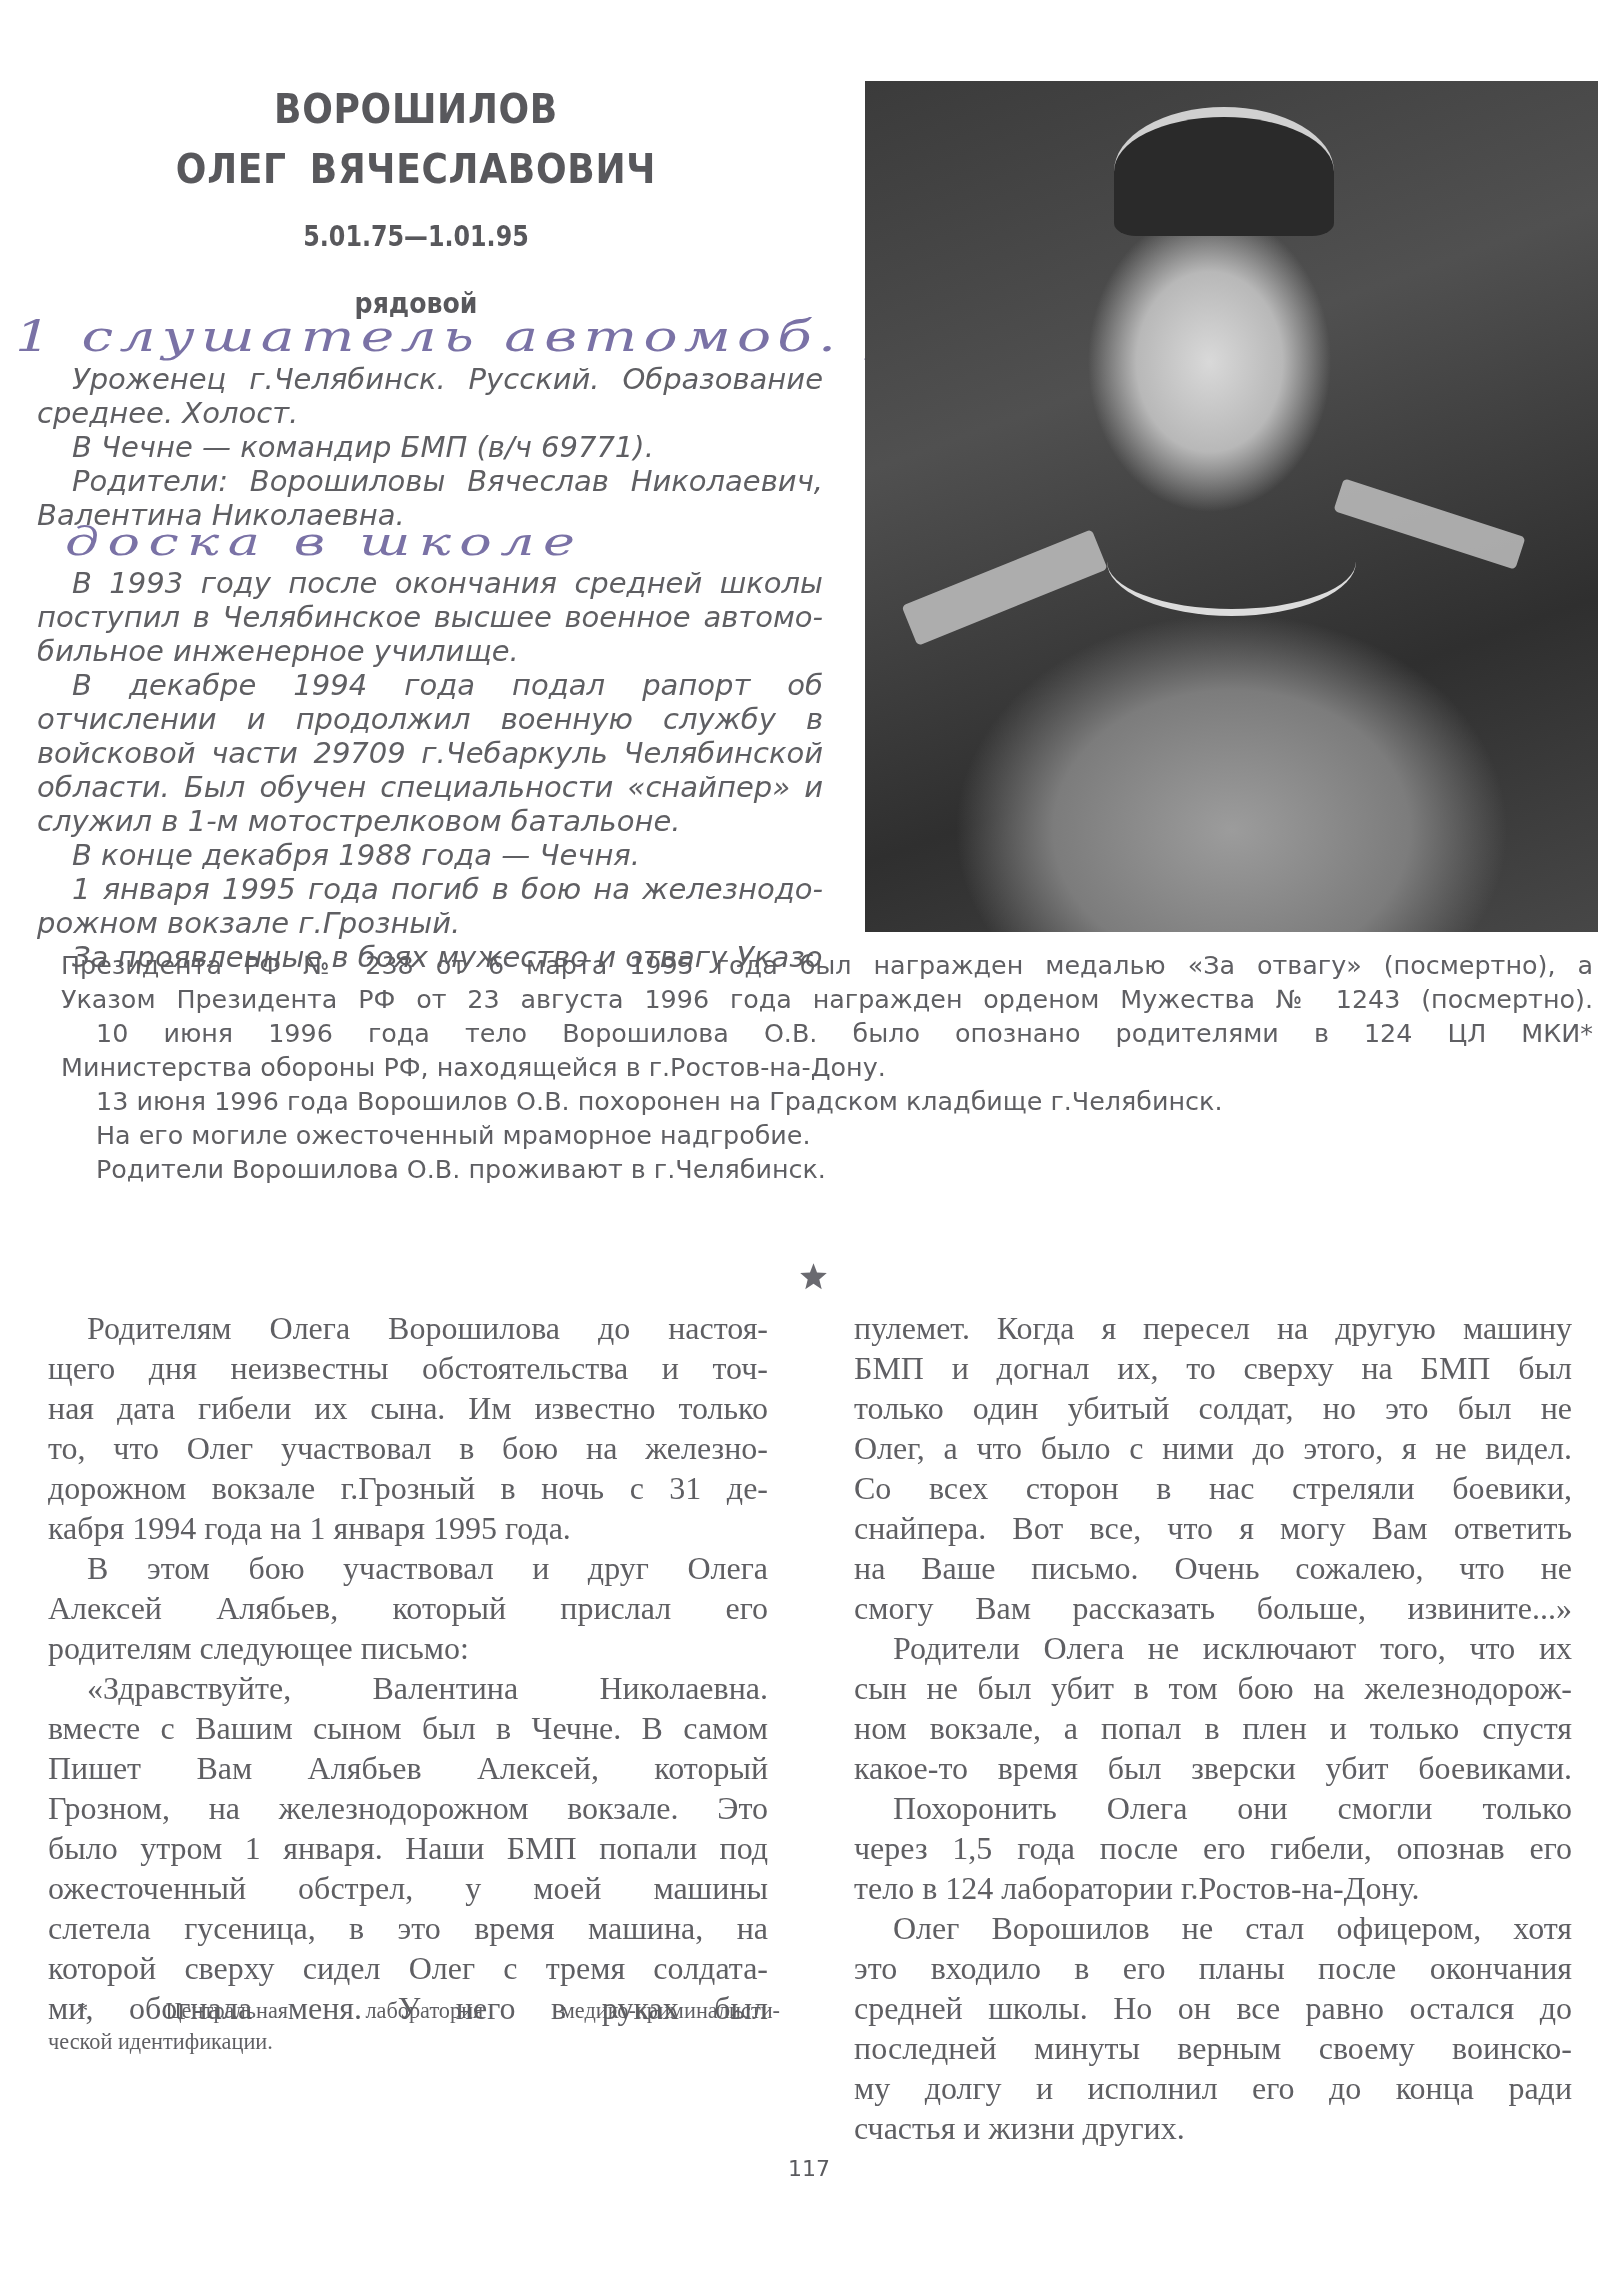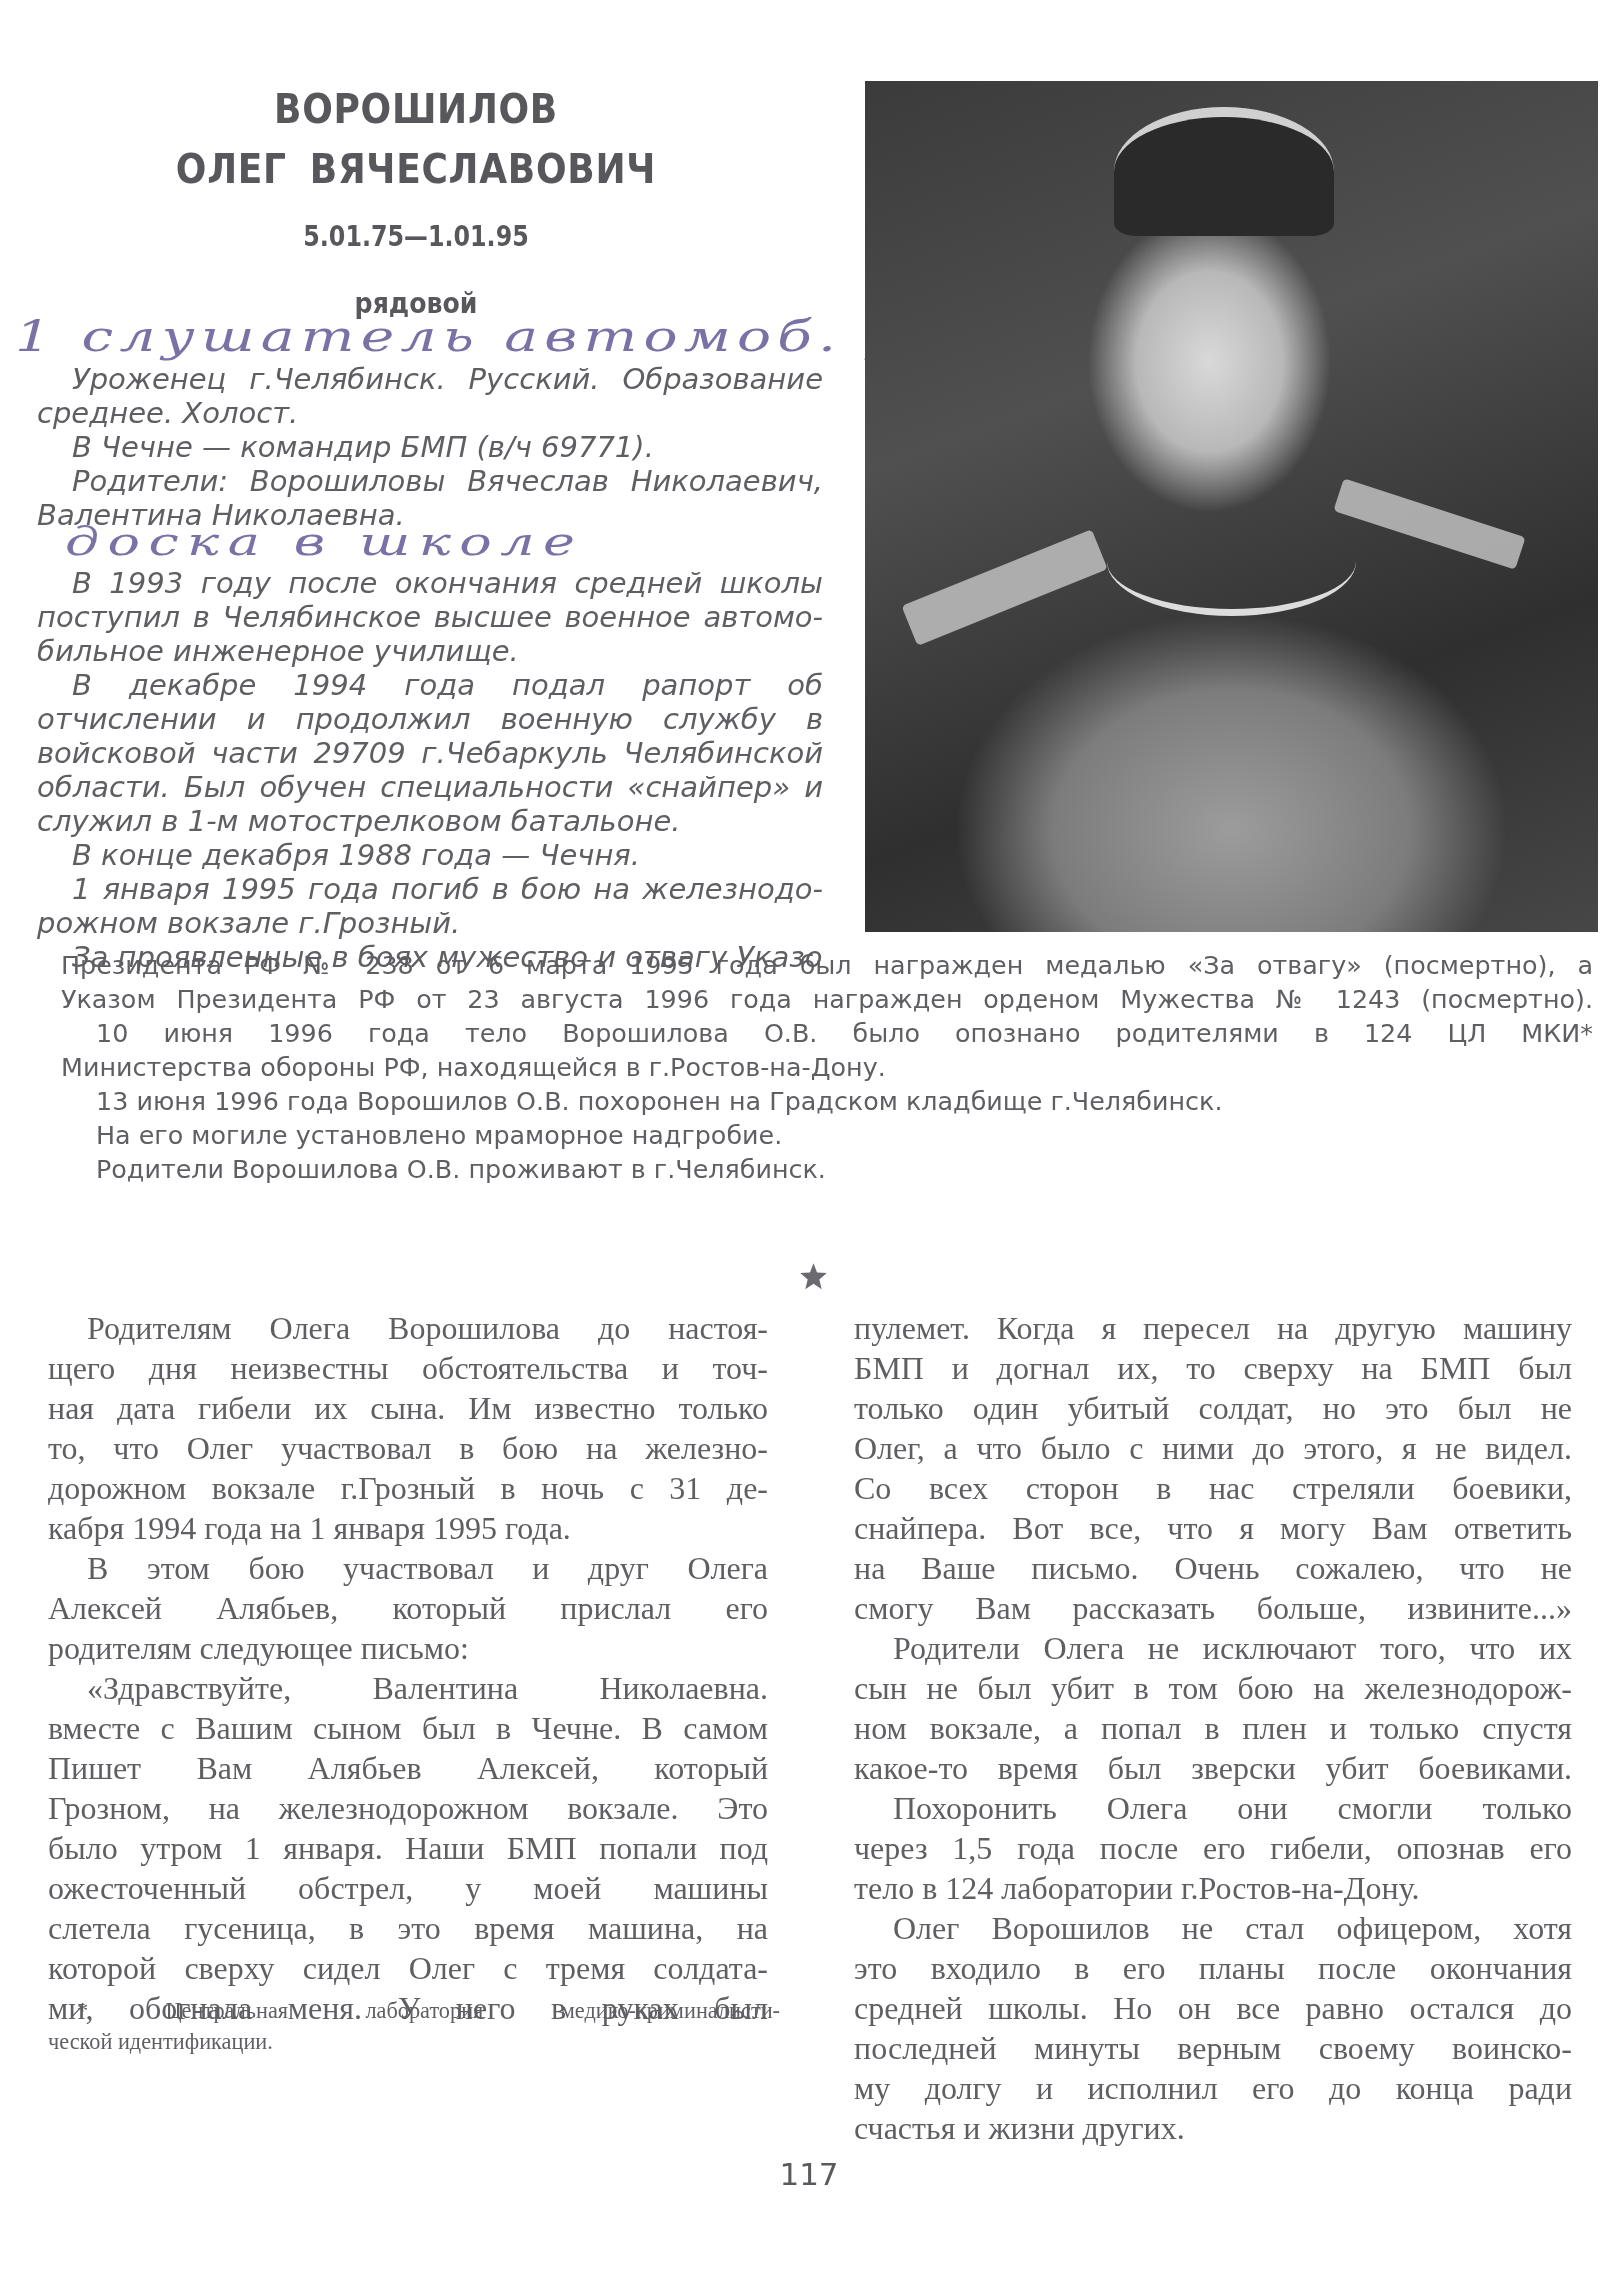--- a/index.html
+++ b/index.html
@@ -43,21 +43,21 @@
 
   #colL { left:48px; top:1308px; width:720px; font-size:32px; line-height:40px; }
   #colR { left:854px; top:1308px; width:718px; font-size:32px; line-height:40px; }
   .col .line { height:40px; }
   .col .line.indent { padding-left:39px; }
 
   #footnote { left:48px; top:1995px; width:732px; font-size:22.3px; line-height:31px; }
   #footnote .line { height:31px; }
   #footnote .line.indent { padding-left:29px; }
 
-  #pagenum { position:absolute; left:0; width:1618px; top:2156px; text-align:center; font-size:31px; color:#5a5a5e; }
+  #pagenum { position:absolute; left:0; width:1618px; top:2156px; text-align:center; font-size:22px; color:#5a5a5e; }
 </style>
 </head>
 <body>
 
 <div class="hdr sans" id="surname">ВОРОШИЛОВ</div>
 <div class="hdr sans" id="givennames">ОЛЕГ ВЯЧЕСЛАВОВИЧ</div>
 <div class="hdr sans" id="dates">5.01.75—1.01.95</div>
 <div class="hdr sans" id="rank">рядовой</div>
 
 <div class="hw" id="hw1">1 слушатель автомоб. уч-ще</div>
@@ -89,21 +89,21 @@
     <span class="line indent">1 января 1995 года погиб в бою на железнодо-</span>
     <span class="line last">рожном  вокзале  г.Грозный.</span>
     <span class="line indent last">За проявленные в боях мужество и отвагу Указом</span>
   </div>
 <div class="block sans" id="awards">
     <span class="line ">Президента РФ № 238 от 6 марта 1995 года был награжден медалью «За отвагу» (посмертно), а</span>
     <span class="line ">Указом Президента РФ от 23 августа 1996 года награжден орденом Мужества № 1243 (посмертно).</span>
     <span class="line indent">10 июня 1996 года тело Ворошилова О.В. было опознано родителями в 124 ЦЛ МКИ*</span>
     <span class="line last">Министерства  обороны  РФ,  находящейся  в  г.Ростов-на-Дону.</span>
     <span class="line indent last">13 июня 1996 года Ворошилов О.В. похоронен на Градском кладбище г.Челябинск.</span>
-    <span class="line indent last">На его могиле установлено мраморное надгробие.</span>
+    <span class="line indent last">На его могиле ожесточенный мраморное надгробие.</span>
     <span class="line indent last">Родители Ворошилова О.В. проживают в г.Челябинск.</span>
   </div>
 
 <svg class="star" viewBox="0 0 24 24">
   <polygon points="12,1 14.9,8.6 23,9.2 16.8,14.4 18.8,22.5 12,18 5.2,22.5 7.2,14.4 1,9.2 9.1,8.6" fill="#6a6a70"></polygon>
 </svg>
 
 <div class="block serif col" id="colL">
     <span class="line indent">Родителям Олега Ворошилова до настоя-</span>
     <span class="line ">щего дня неизвестны обстоятельства и точ-</span>

